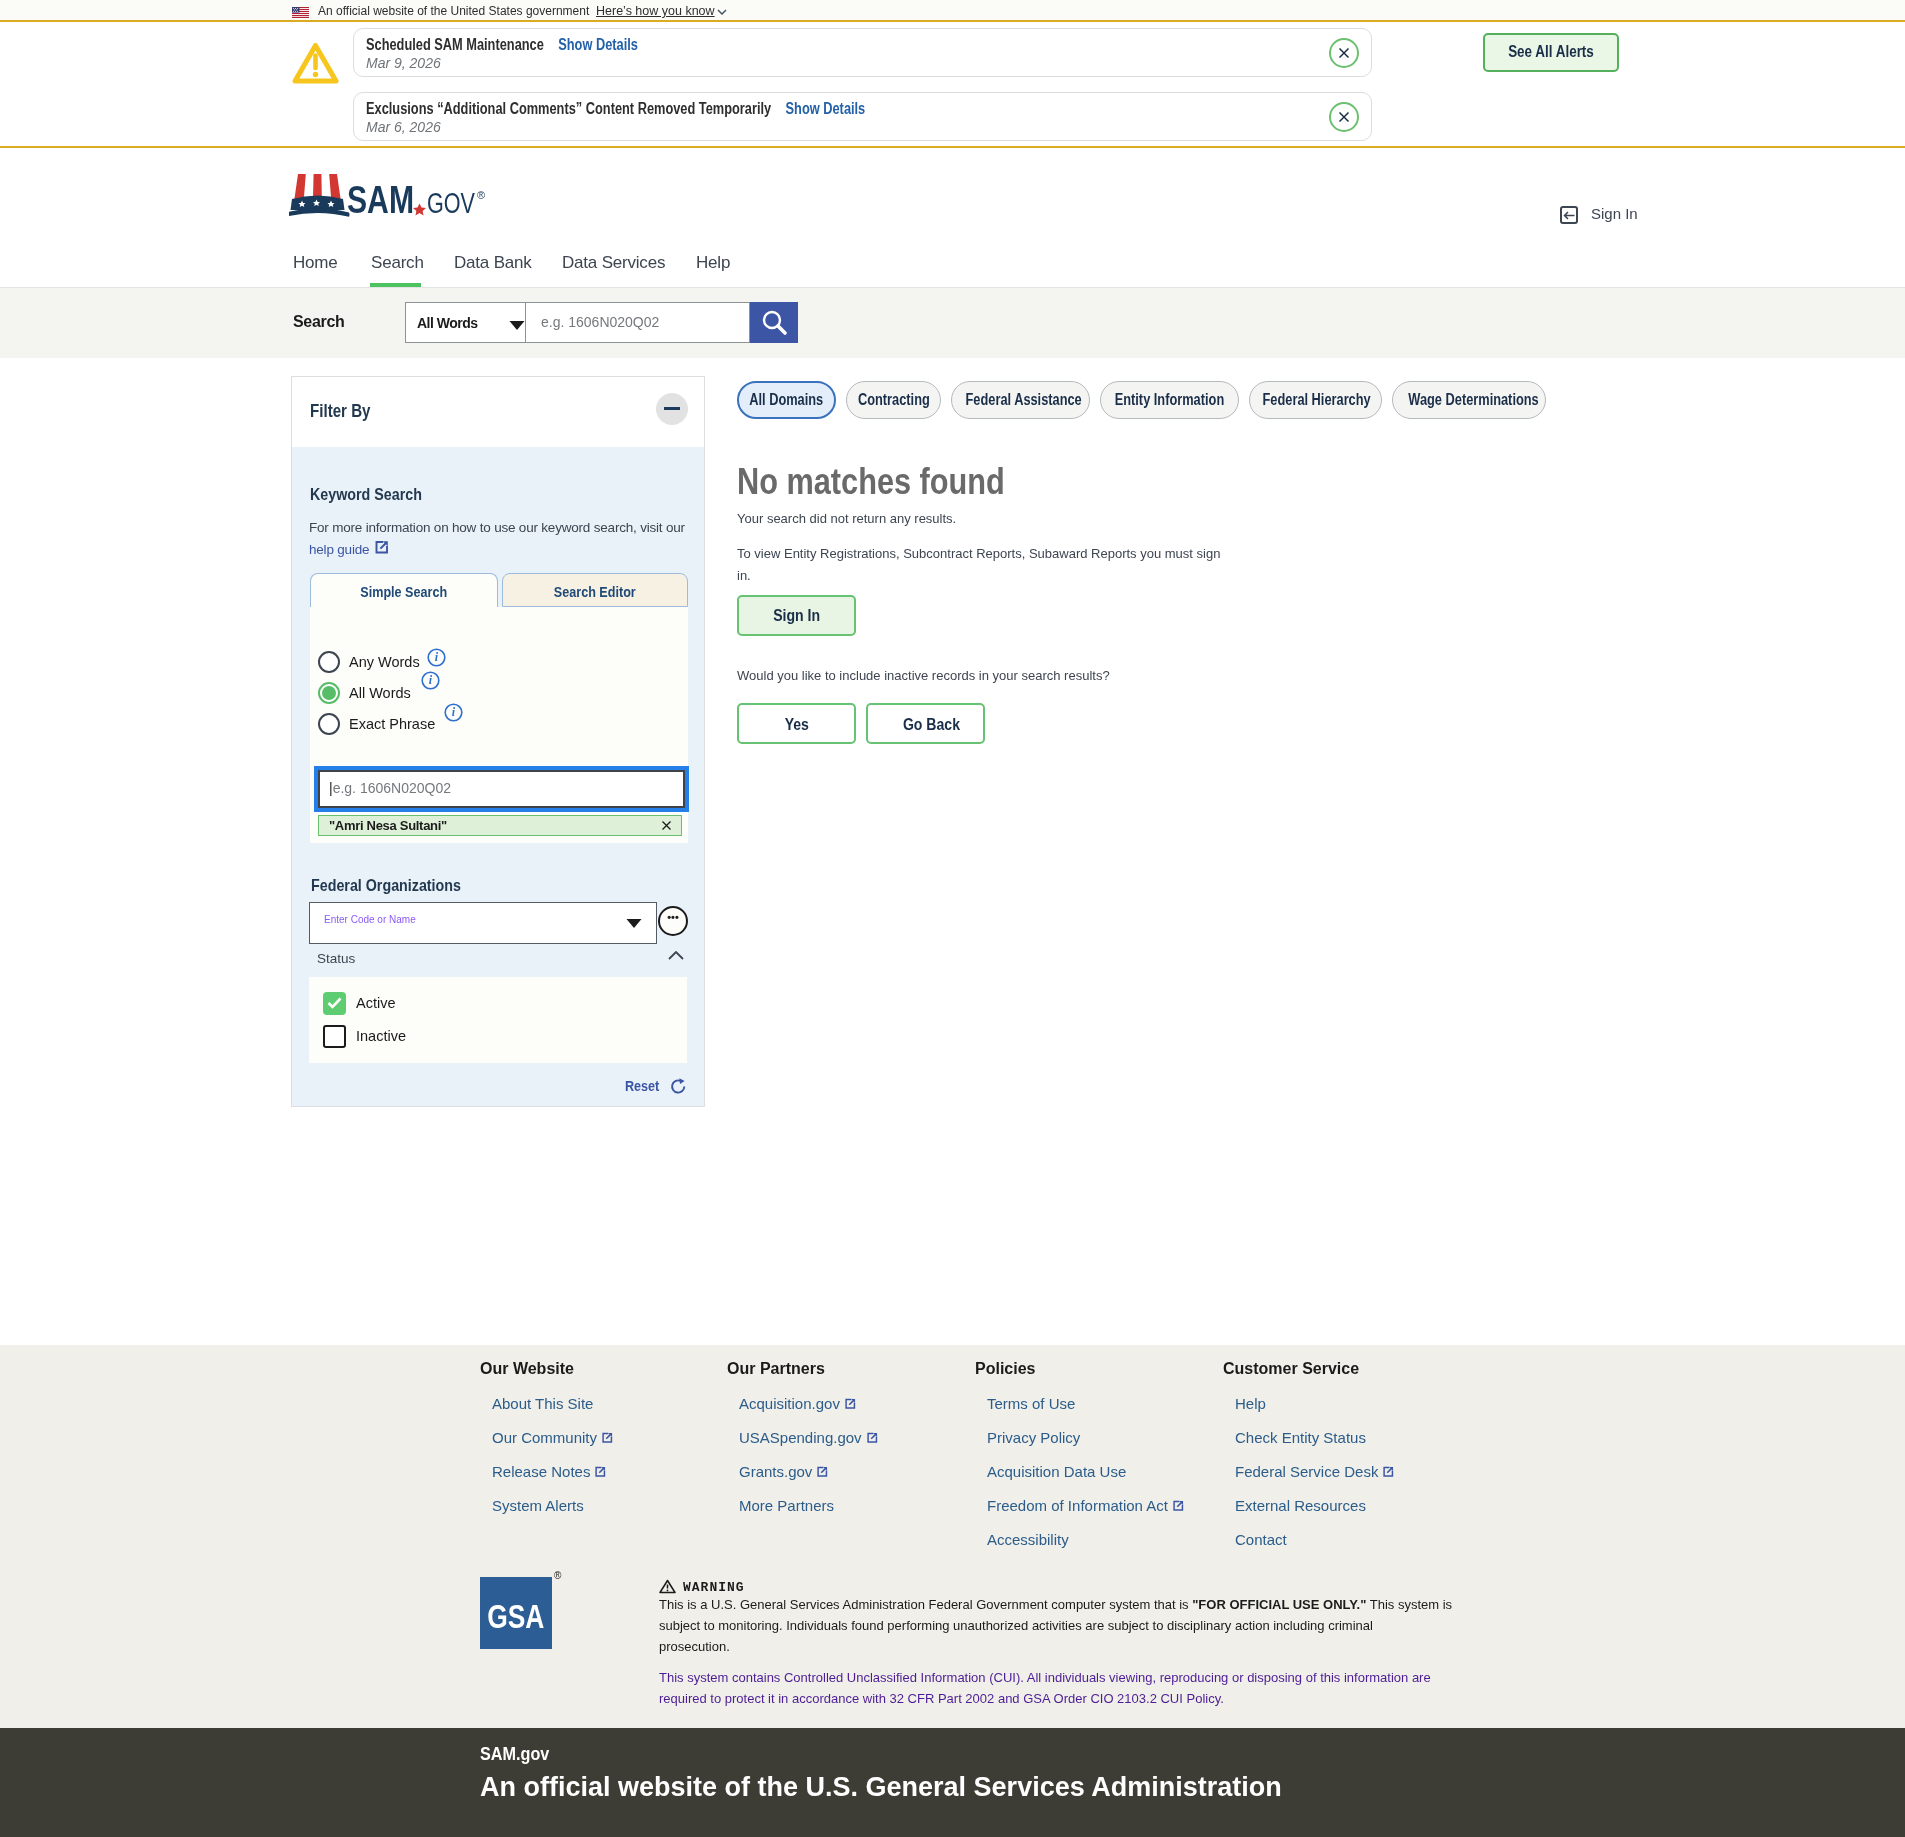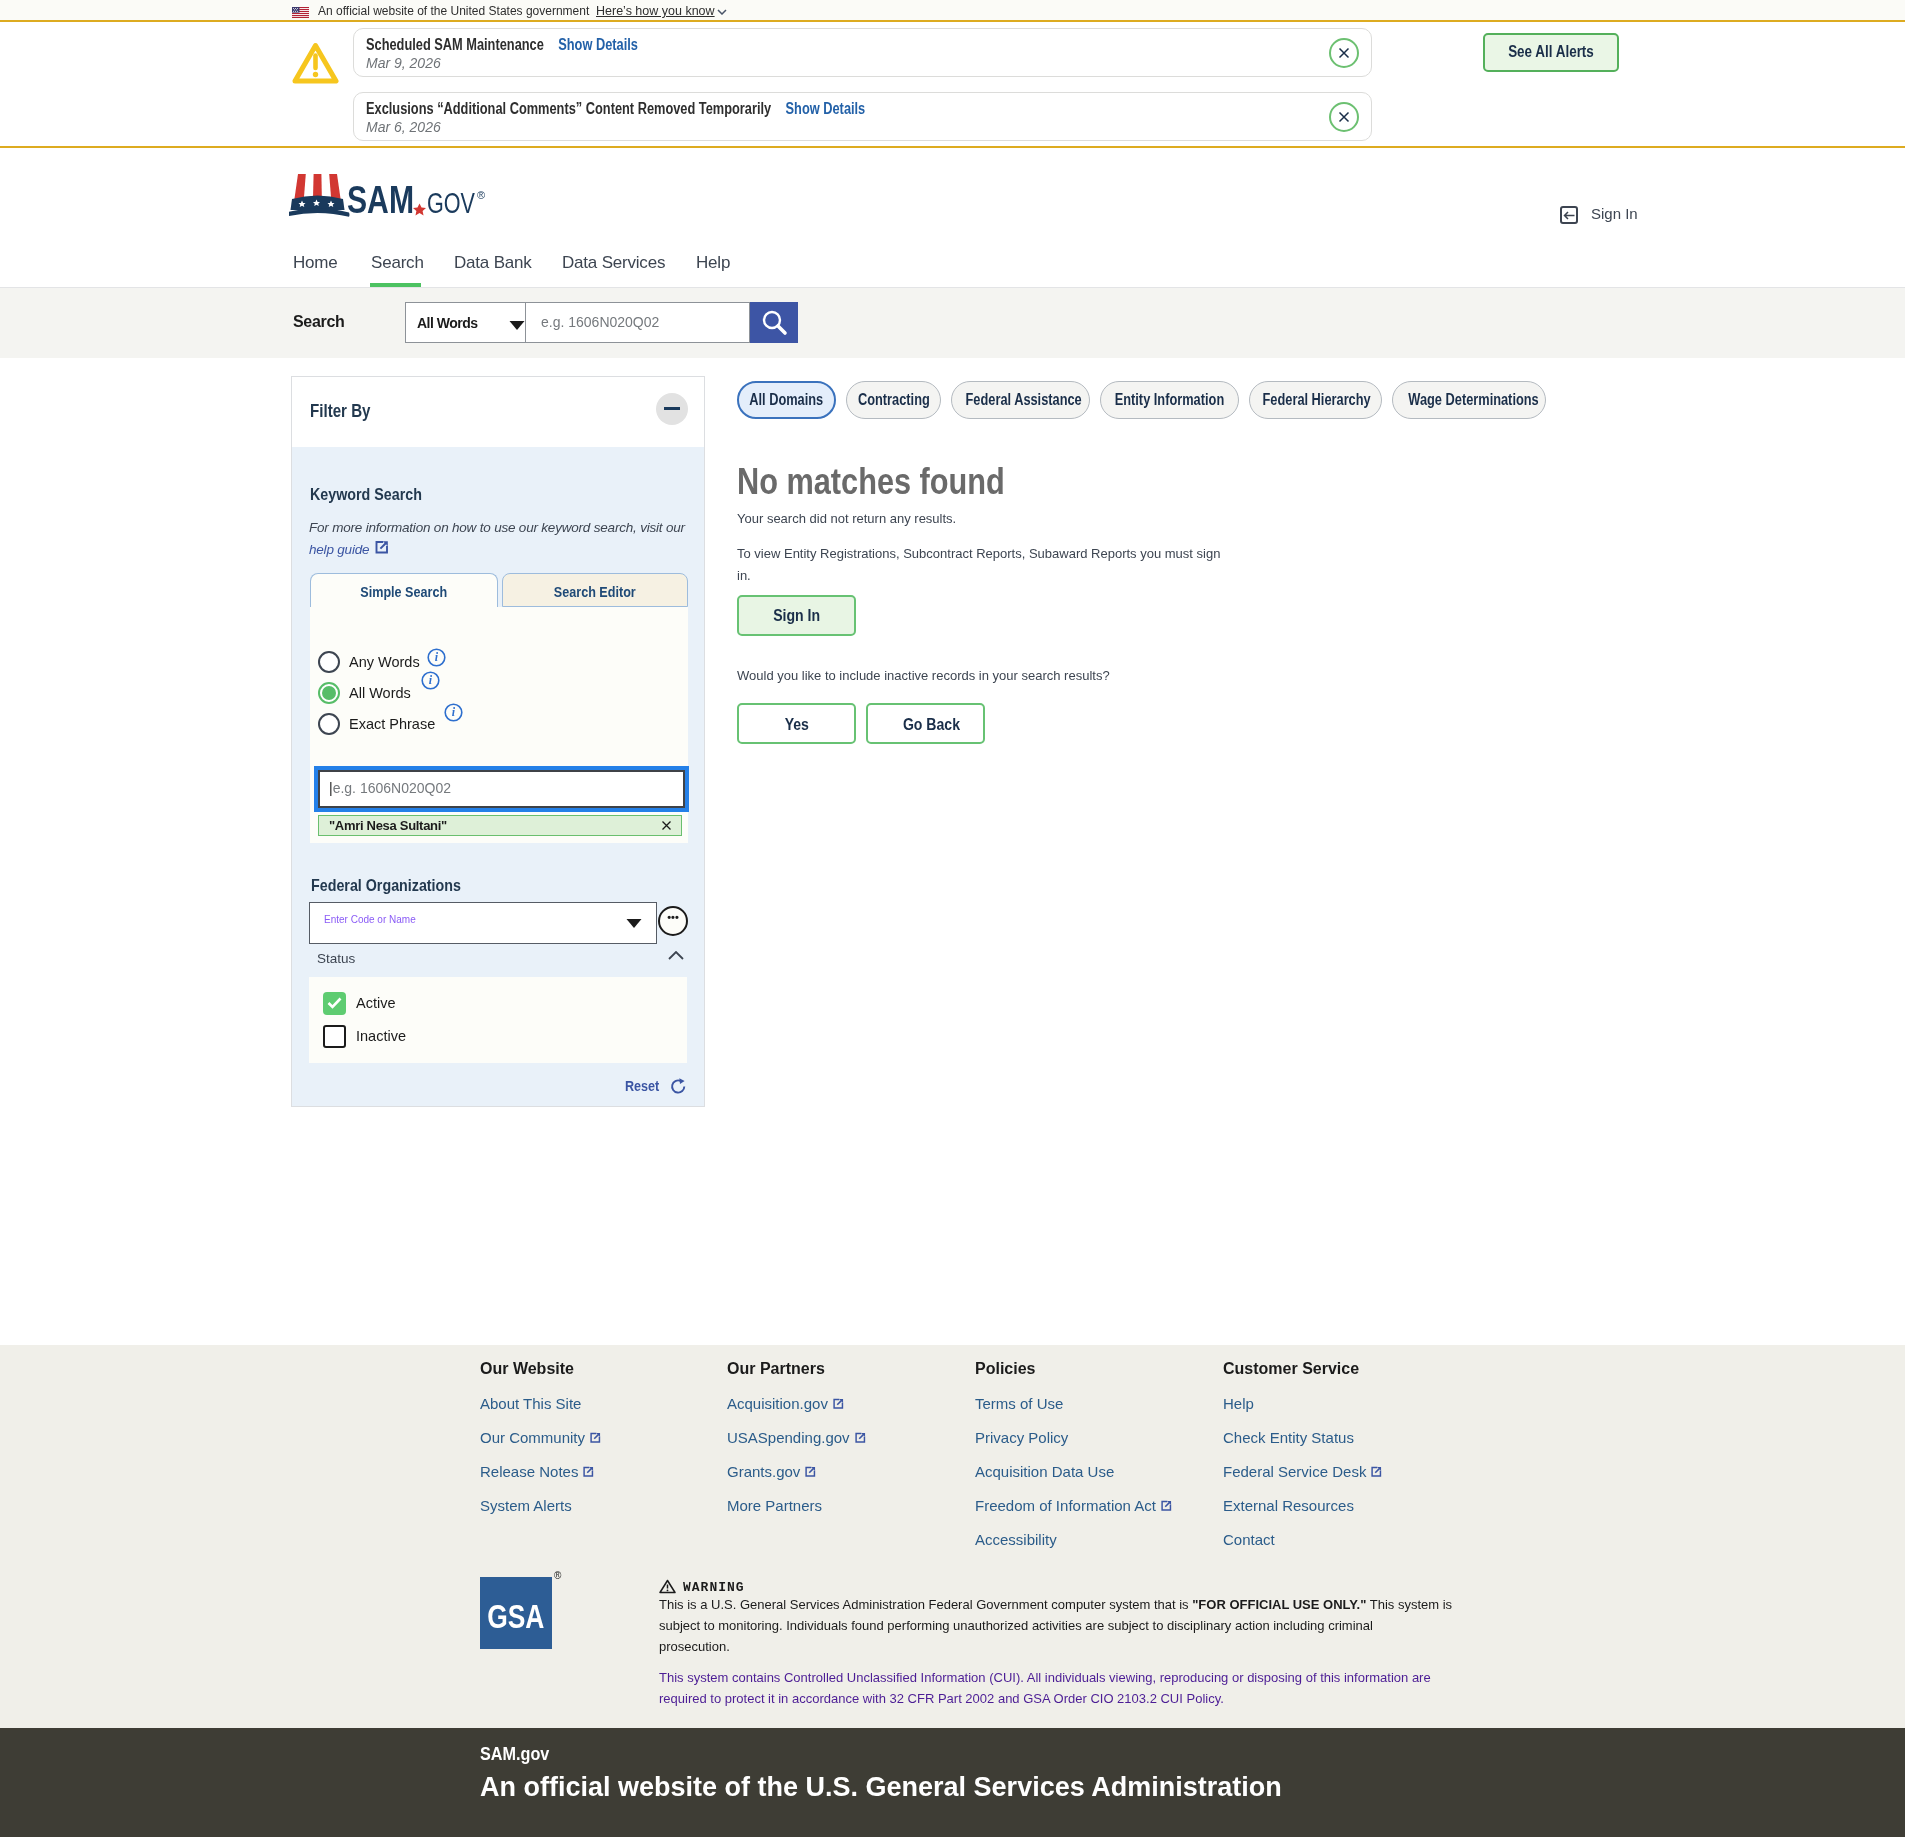--- a/index.html
+++ b/index.html
@@ -2,21 +2,21 @@
 <html><head>
 <meta charset="utf-8">
 <style>
   * { margin:0; padding:0; box-sizing:border-box; }
   html,body { font-family:"Liberation Sans", sans-serif; background:#fff; }
   #page { position:relative; width:1905px; height:1837px; overflow:hidden; background:#fff; }
   .abs { position:absolute; }
   .b { font-weight:bold; }
   .sx { display:inline-block; transform:scaleX(0.84); transform-origin:0 50%; white-space:nowrap; }
   .sxc { display:inline-block; transform:scaleX(0.84); transform-origin:50% 50%; white-space:nowrap; }
-  .flink { position:absolute; font-size:15px; color:#2b5c8a; white-space:nowrap; }
+  .flink { position:absolute; font-size:15px; color:#2b5c8a; white-space:nowrap;margin-left:12px; }
   .ext { display:inline-block; position:relative; width:11px; height:11px; margin-left:5px; top:0px; }
   .ext svg { position:absolute; left:0; top:0; }
 </style>
 </head>
 <body>
 <div id="page">
 
   <div class="abs" style="left:0;top:0;width:1905px;height:22px;background:#fbfbf7;border-bottom:2px solid #ddab20;"></div>
   <svg class="abs" style="left:292px;top:7px;" width="17" height="11" viewBox="0 0 17 11">
     <rect width="17" height="11" fill="#fff"></rect>
@@ -119,21 +119,21 @@
       <path d="M17 17 L24 24" stroke="#fff" stroke-width="3.6" stroke-linecap="round"></path>
     </svg>
 
   <div class="abs" style="left:291px;top:376px;width:414px;height:731px;background:#e9f1f9;border:1px solid #dcdee1;"></div>
   <div class="abs" style="left:292px;top:377px;width:412px;height:70px;background:#fff;"></div>
   <div class="abs b" style="left:310px;top:401px;font-size:18px;color:#23394f;"><span class="sx">Filter By</span></div>
   <div class="abs" style="left:656px;top:393px;width:32px;height:32px;border-radius:50%;background:#e2e2e2;"></div>
   <div class="abs" style="left:664px;top:407px;width:16px;height:3px;background:#1a3a5c;"></div>
 
   <div class="abs b" style="left:310px;top:485px;font-size:17px;color:#23394f;"><span class="sx">Keyword Search</span></div>
-  <div class="abs" style="left:309px;top:517px;font-size:13.5px;letter-spacing:-0.2px;color:#3d4551;line-height:22px;white-space:nowrap;font-style:italic;">For more information on how to use our keyword search, visit our<br><span style="color:#3b55a3;">help guide</span></div>
+  <div class="abs" style="left:309px;top:517px;font-size:13.5px;letter-spacing:-0.2px;color:#3d4551;line-height:22px;white-space:nowrap;">For more information on how to use our keyword search, visit our<br><span style="color:#3b55a3;">help guide</span></div>
   <svg class="abs" style="left:375px;top:540px;" width="14" height="14" viewBox="0 0 14 14">
       <path d="M8.2 2 H1.5 V12.5 H12 V5.8" fill="none" stroke="#3b55a3" stroke-width="1.9"></path>
       <path d="M5.4 8.6 L11 3" stroke="#3b55a3" stroke-width="2"></path>
       <path d="M7.9 1.2 H12.8 V6.1 Z" fill="#3b55a3"></path>
     </svg>
 
   <div class="abs" style="left:310px;top:573px;width:188px;height:35px;background:#fdfdf9;border:1px solid #9dbcdd;border-bottom:none;border-radius:8px 8px 0 0;"></div>
   <div class="abs" style="left:502px;top:573px;width:186px;height:34px;background:#f6f1e3;border:1px solid #9dbcdd;border-radius:8px 8px 0 0;"></div>
   <div class="abs b" style="left:310px;top:583px;width:188px;text-align:center;font-size:15px;color:#1f4a77;"><span class="sxc">Simple Search</span></div>
   <div class="abs b" style="left:502px;top:583px;width:186px;text-align:center;font-size:15px;color:#1f4a77;"><span class="sxc">Search Editor</span></div>

